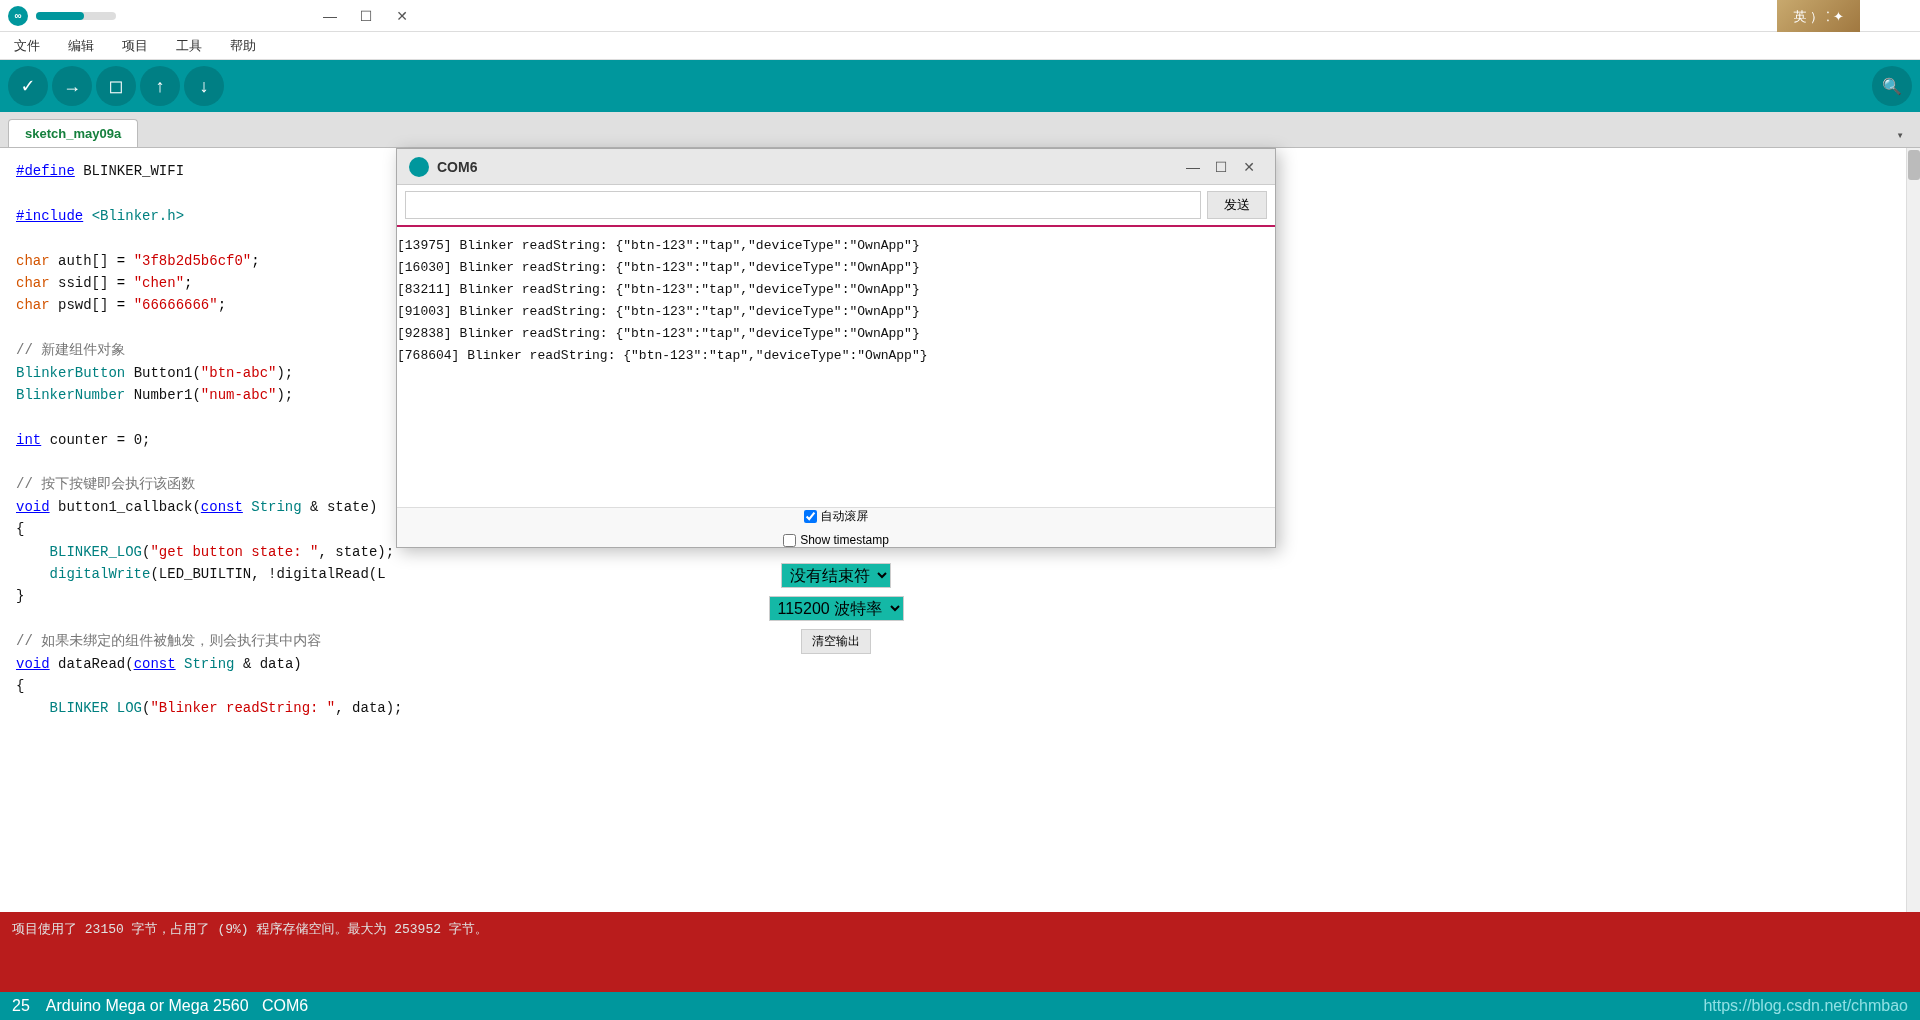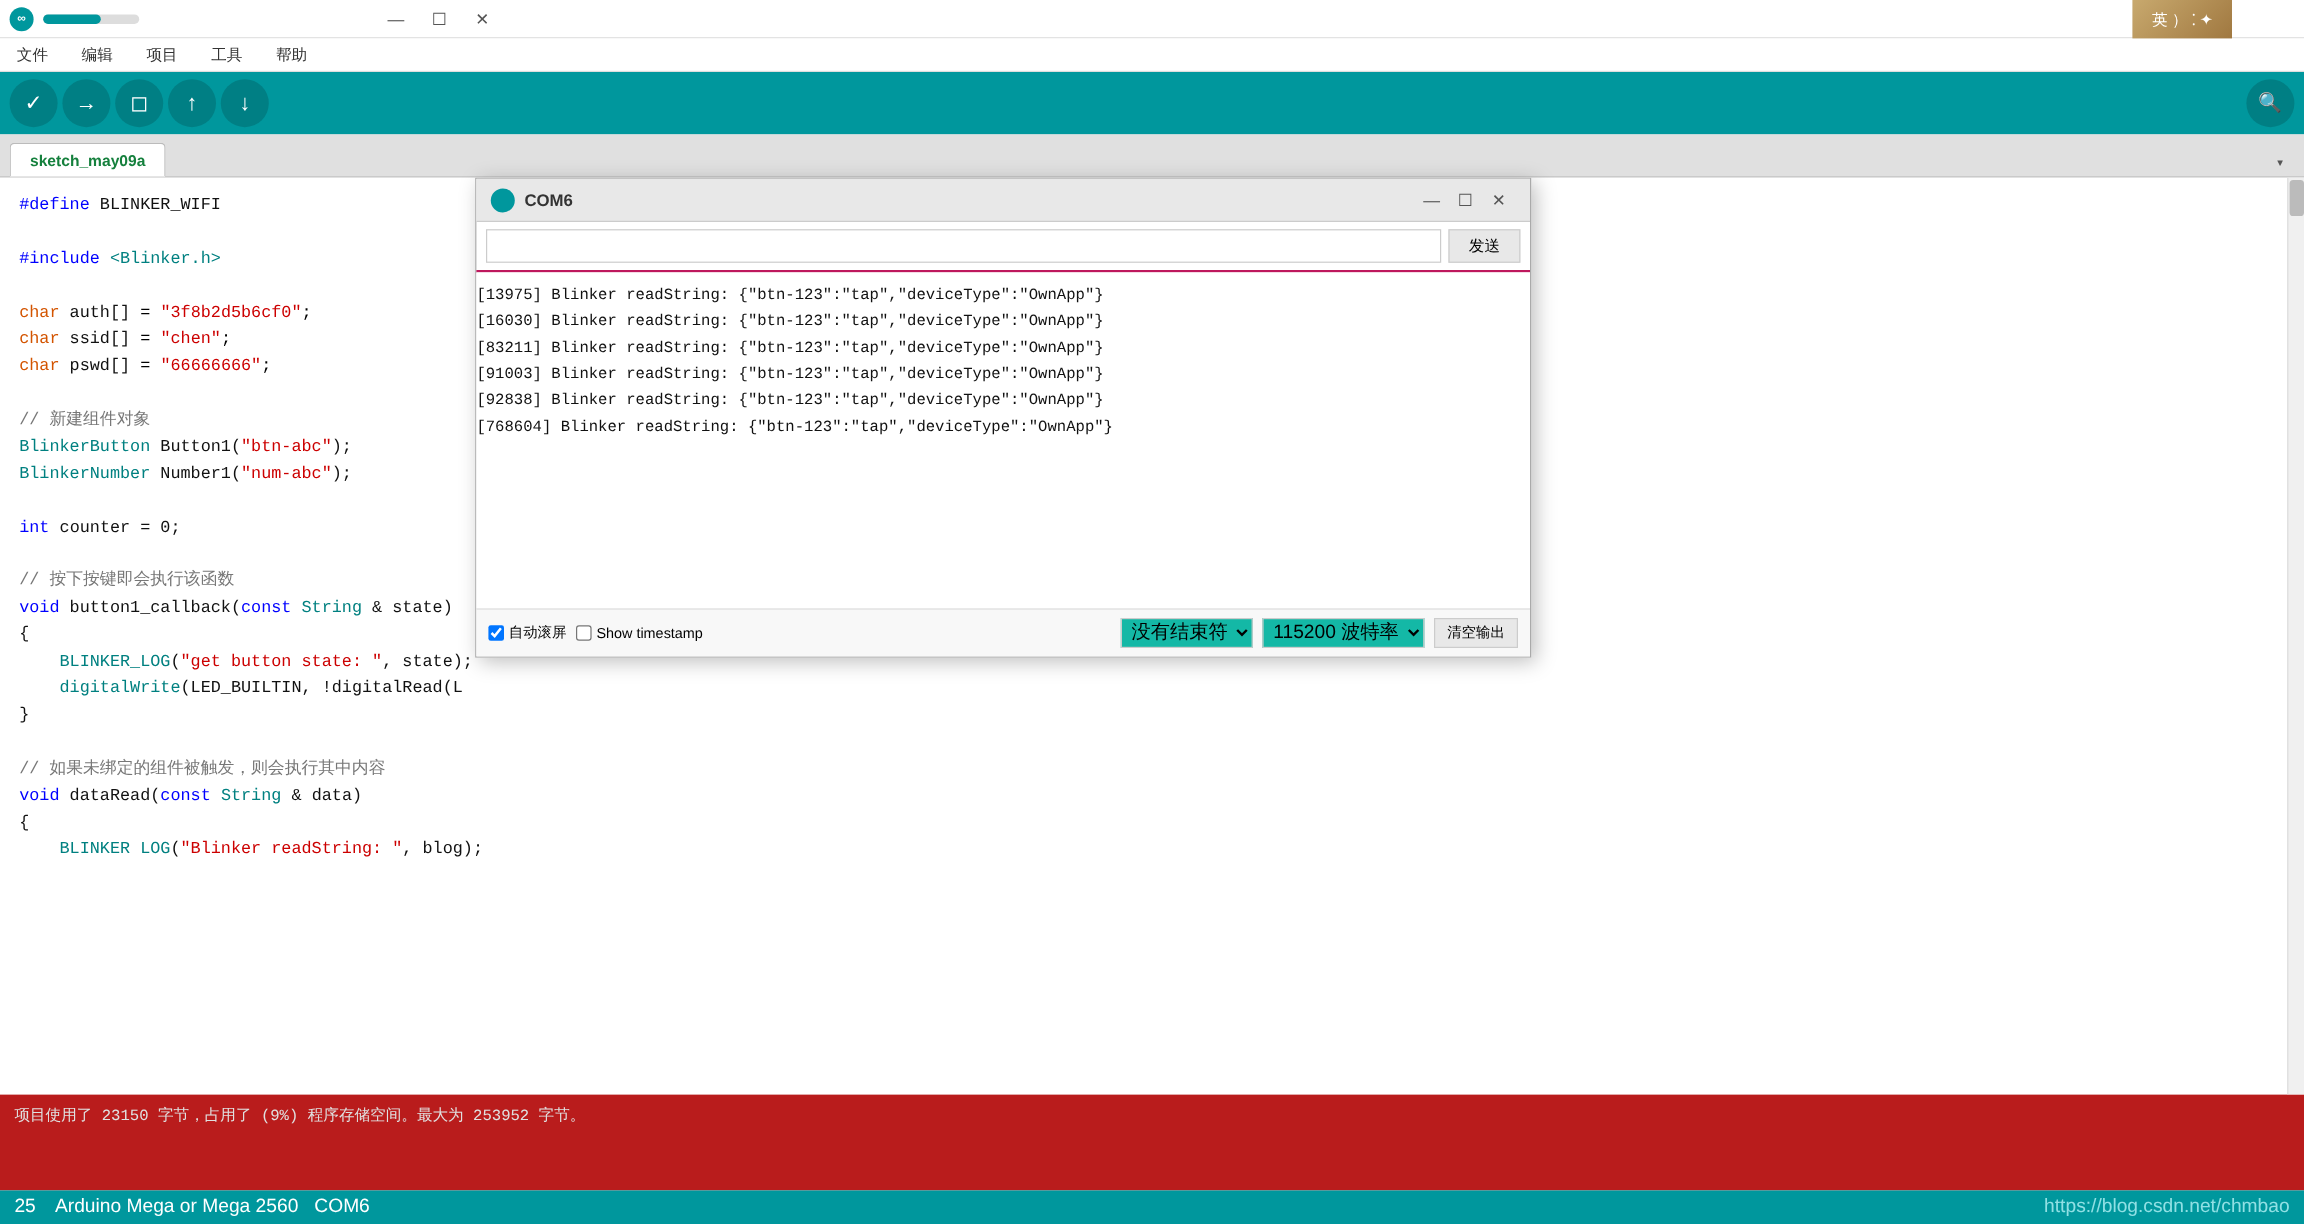--- a/index.html
+++ b/index.html
@@ -253,40 +253,41 @@
     #com-footer {
       border-top: 1px solid #ddd;
       background: #f8f8f8;
       height: 40px;
       display: flex;
       align-items: center;
       padding: 0 10px;
       gap: 8px;
       font-family: Arial, sans-serif;
       font-size: 12px;
+      flex-direction: column;
     }
     #com-footer .auto-scroll-cb { display: flex; align-items: center; gap: 4px; cursor: pointer; }
     #com-footer .timestamp-cb { display: flex; align-items: center; gap: 4px; cursor: pointer; }
     #com-footer .spacer { flex: 1; }
     #com-footer select {
       border: 1px solid #ccc;
       padding: 2px 4px;
       font-size: 16px;
       background: #14b8a6;
     }
     #com-footer .clear-btn {
       background: #e8e8e8;
       border: 1px solid #ccc;
       padding: 3px 10px;
       cursor: pointer;
       font-size: 12px;
     }
 
     
-    .kw-blue { color: #0000ff; }
+    .kw-blue { color: #0000ff; text-decoration: underline; }
     .kw-orange { color: #d35400; }
     .kw-teal { color: #008080; }
     .str-red { color: #cc0000; }
     .comment { color: #777; }
     .normal { color: #111; }
   </style>
 </head>
 <body>
 
 <div id="title-bar">
@@ -347,21 +348,21 @@
 <span class="comment">// 按下按键即会执行该函数</span>
 <span class="kw-blue">void</span> <span class="normal">button1_callback(</span><span class="kw-blue">const</span> <span class="kw-teal">String</span> <span class="normal">&amp; state)</span>
 <span class="normal">{</span>
     <span class="kw-teal">BLINKER_LOG</span><span class="normal">(</span><span class="str-red">"get button state: "</span><span class="normal">, state);</span>
     <span class="kw-teal">digitalWrite</span><span class="normal">(LED_BUILTIN, !digitalRead(L</span>
 <span class="normal">}</span>
 
 <span class="comment">// 如果未绑定的组件被触发，则会执行其中内容</span>
 <span class="kw-blue">void</span> <span class="normal">dataRead(</span><span class="kw-blue">const</span> <span class="kw-teal">String</span> <span class="normal">&amp; data)</span>
 <span class="normal">{</span>
-    <span class="kw-teal">BLINKER LOG</span><span class="normal">(</span><span class="str-red">"Blinker readString: "</span><span class="normal">, blog);</span></div>
+    <span class="kw-teal">BLINKER LOG</span><span class="normal">(</span><span class="str-red">"Blinker readString: "</span><span class="normal">, data);</span></div>
   <div id="scrollbar-right">
     <div id="scrollbar-thumb"></div>
   </div>
 </div>
 
 <div id="status-bar">
   <div>项目使用了 23150 字节，占用了 (9%) 程序存储空间。最大为 253952 字节。</div>
 </div>
 
 <div id="bottom-bar">

